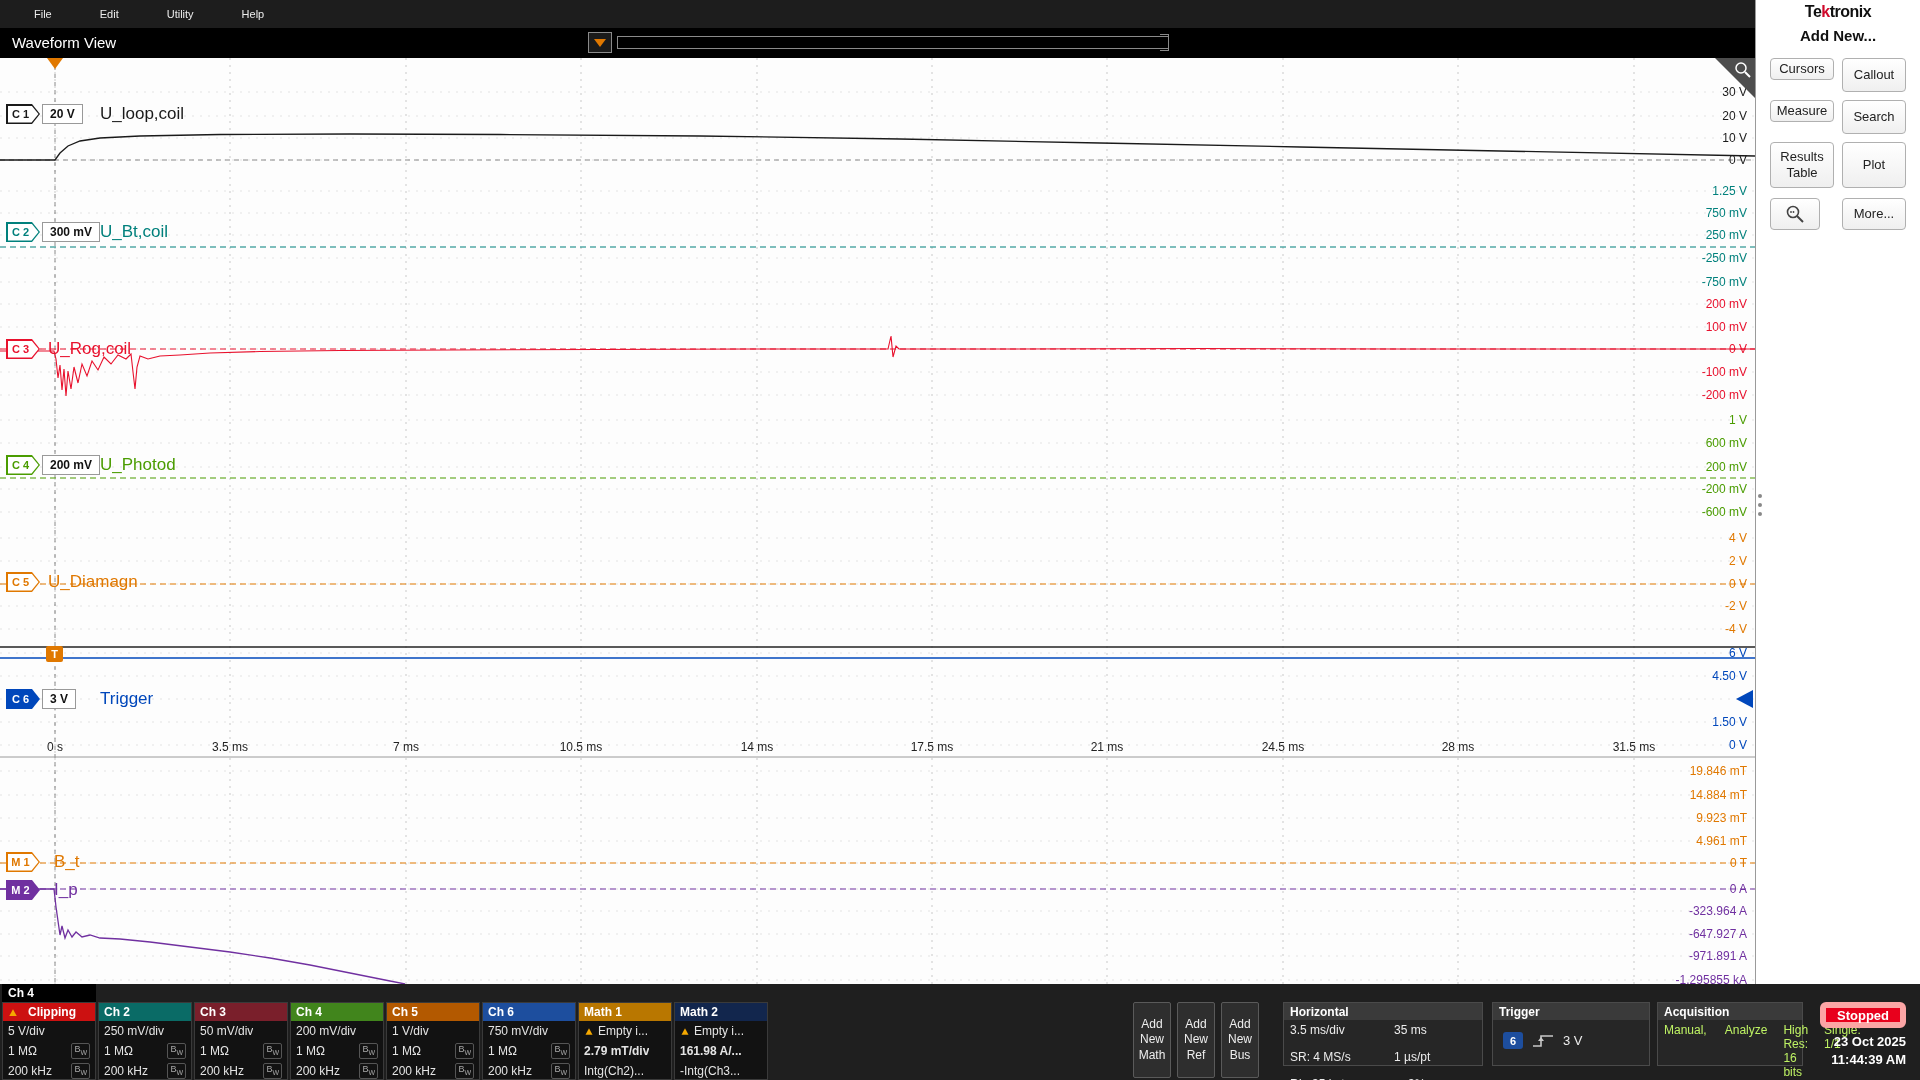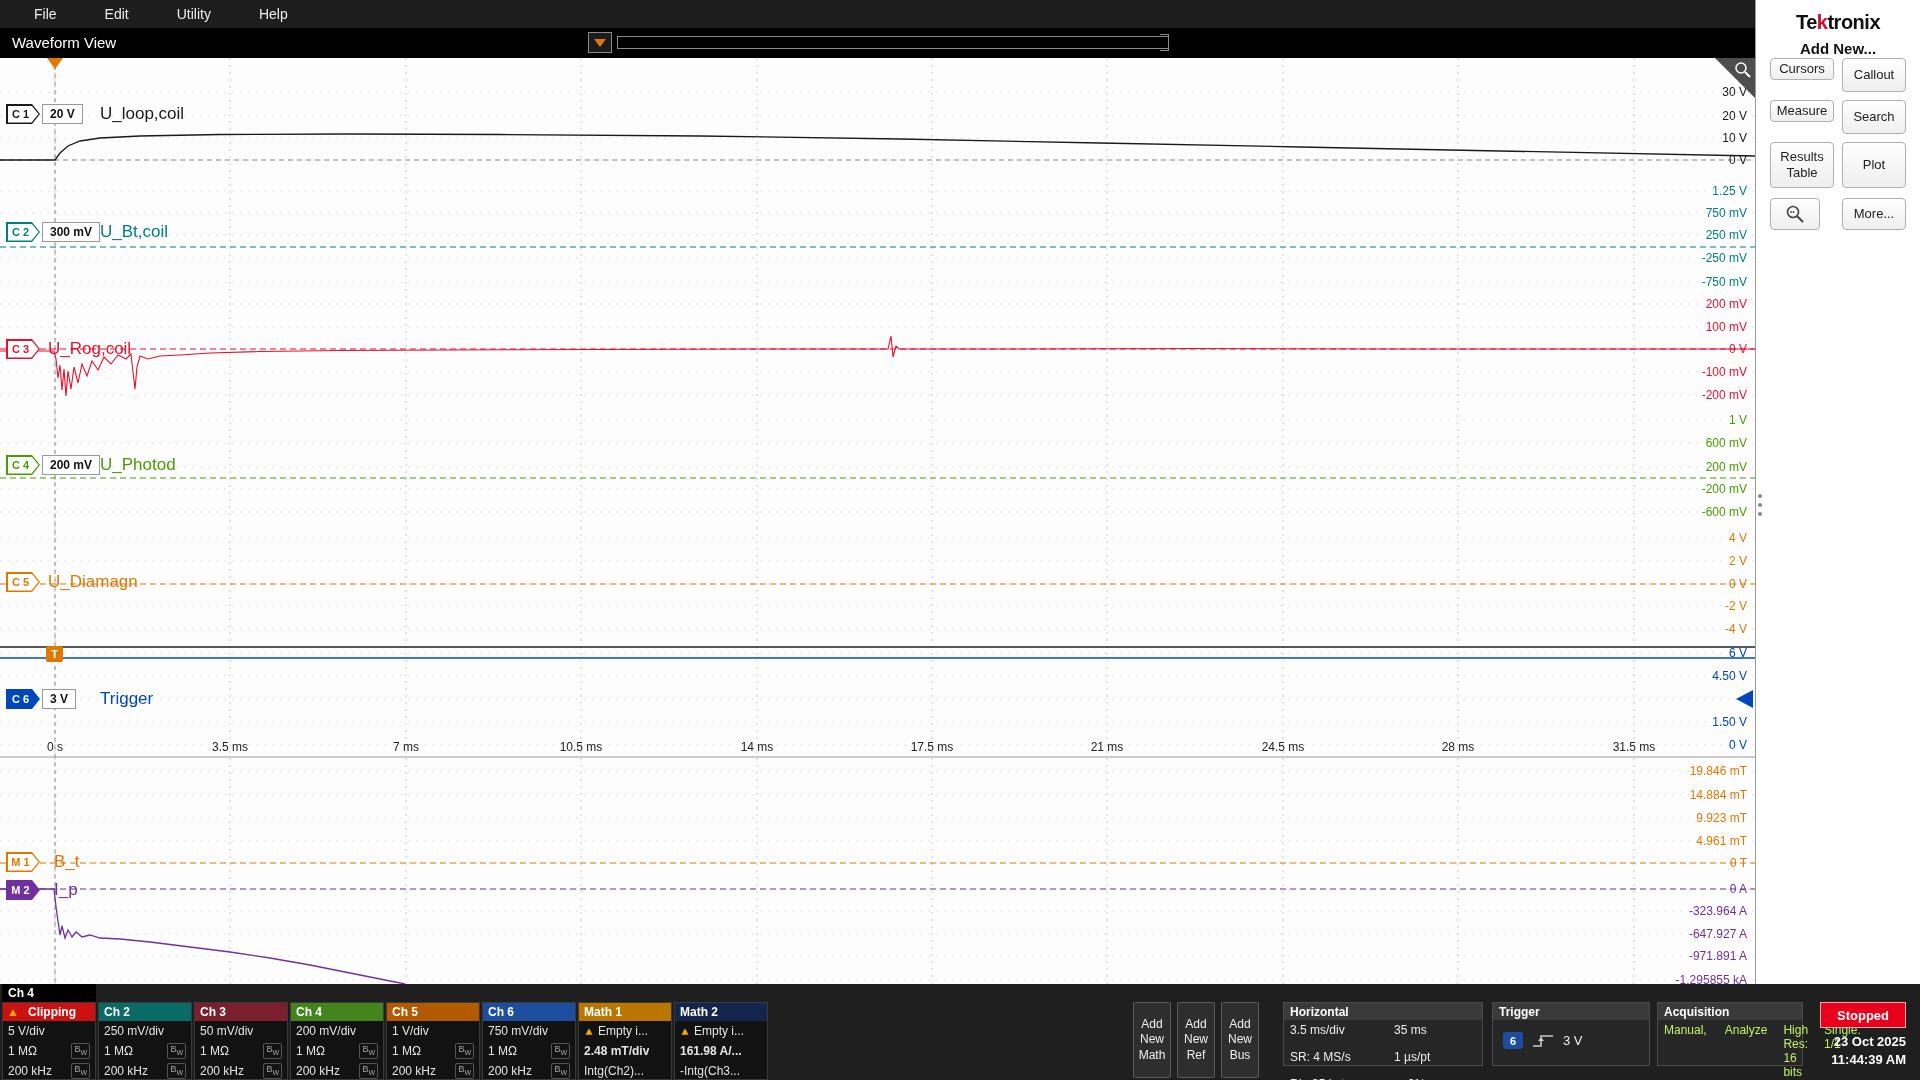--- a/index.html
+++ b/index.html
@@ -2,25 +2,25 @@
 <html><head>
 <meta charset="utf-8">
 <style>
   html,body{margin:0;padding:0;width:1920px;height:1080px;background:#fff;overflow:hidden;
     font-family:"Liberation Sans",sans-serif;position:relative}
   *{box-sizing:border-box}
 
   
   #menu-bar{position:absolute;left:0;top:0;width:1755px;height:28px;background:#1d1d1d;
     display:flex;align-items:center;padding-left:10px}
-  .menu-item{color:#ececec;font-size:14px;padding:0 24px;height:100%;display:flex;align-items:center;cursor:default}
+  .menu-item{color:#ececec;font-size:11px;padding:0 24px;height:100%;display:flex;align-items:center;cursor:default}
 
   
   #sidebar{position:absolute;left:1755px;top:0;width:165px;height:984px;background:#fff;border-left:1px solid #9a9a9a}
-  .logo{text-align:center;font-weight:bold;font-size:20px;color:#101010;margin-top:11px;letter-spacing:-0.5px}
+  .logo{text-align:center;font-weight:bold;font-size:16px;color:#101010;margin-top:3px;letter-spacing:-0.5px}
   .logo .acc{color:#cf0a2c}
   .sb-header{text-align:center;font-weight:bold;font-size:15px;color:#111;margin-top:6px}
   .sb-btn{position:absolute;border:1px solid #b0b0b0;border-radius:4px;background:linear-gradient(#ffffff,#efefef);
     font-size:13px;color:#222;display:flex;align-items:center;justify-content:center;text-align:center;cursor:pointer;line-height:1.2;padding:2px}
   .grip{position:absolute;left:2px;top:494px;display:flex;flex-direction:column;gap:5px}
   .grip i{width:4px;height:4px;border-radius:50%;background:#888}
 
   
   #title-bar{position:absolute;left:0;top:28px;width:1755px;height:30px;background:#000;color:#fff}
   #title-bar .title{position:absolute;left:12px;top:6px;font-size:15px}
@@ -68,21 +68,21 @@
     color:#eee;font-size:12px;display:flex;flex-direction:column;align-items:center;justify-content:center;line-height:1.3;cursor:pointer}
   .panel{position:absolute;top:18px;height:64px;background:#262626;border:1px solid #4a4a4a;cursor:pointer}
   .panel-title{height:17px;background:#3a3a3a;color:#fff;font-size:12px;font-weight:bold;display:flex;align-items:center;padding-left:6px}
   .h-grid{display:grid;grid-template-columns:104px 1fr;font-size:12px;color:#ececec;padding:3px 6px;row-gap:13px}
   .h-grid .with-warn{display:flex;align-items:center;gap:4px}
   .trig-row{display:flex;align-items:center;gap:9px;padding:12px 10px;font-size:13px;color:#ececec}
   .trig-src{width:20px;height:17px;background:#1d4e9e;color:#fff;font-size:11px;font-weight:bold;border-radius:3px;
     display:flex;align-items:center;justify-content:center}
   .acq-rows{font-size:12px;color:#bef264;padding:3px 6px;display:flex;flex-direction:row;gap:16px}
   .acq-rows .r1{display:flex;gap:18px}
-  .stopped{position:absolute;left:1820px;top:18px;width:86px;height:26px;background:#e8001c;border:1px solid #fca5a5;border-radius:0;
+  .stopped{position:absolute;left:1820px;top:18px;width:86px;height:26px;background:#e8001c;border:6px solid #fca5a5;border-radius:6px;
     color:#fff;font-weight:bold;font-size:13px;display:flex;align-items:center;justify-content:center;cursor:pointer}
   .dt{position:absolute;right:14px;color:#fff;font-size:13px;font-weight:bold;text-align:right}
 </style>
 </head>
 <body>
 
 <div id="menu-bar">
     <div class="menu-item">File</div>
     <div class="menu-item">Edit</div>
     <div class="menu-item">Utility</div>
@@ -446,21 +446,21 @@
           <span>Math 1</span>
         </div>
         <div class="bch-row">
           <span class="lft">
             <i class="warn-tri" style="transform:scale(0.7)"></i>
             <span>Empty i...</span>
           </span>
         </div>
         <div class="bch-row">
           <span class="lft">
-            <span style="font-weight: bold;">2.48 mT/div</span>
+            <span style="font-weight: bold;">2.79 mT/div</span>
           </span>
         </div>
         <div class="bch-row">
           <span class="lft">
             <span>Intg(Ch2)...</span>
           </span>
         </div>
       </div>
       <div class="bch" style="left:674px">
         <div class="bch-head" style="background:#12264d">

